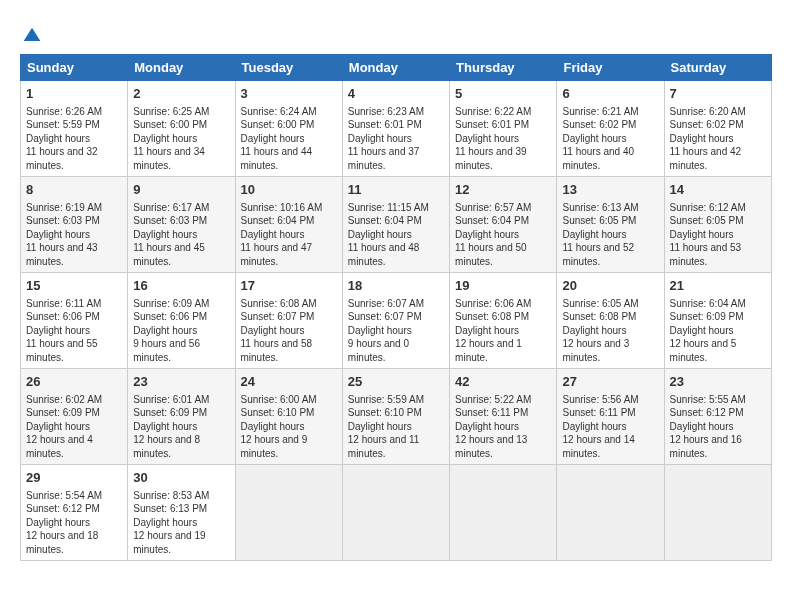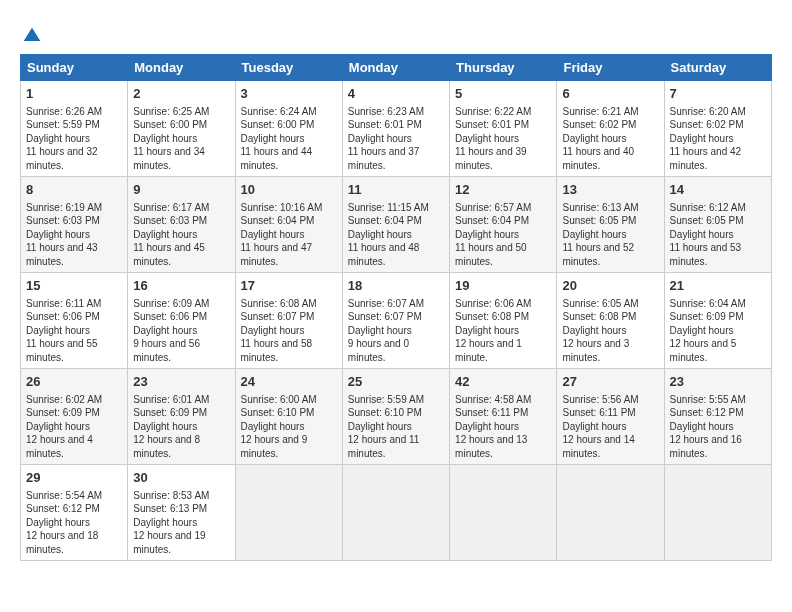--- a/index.html
+++ b/index.html
@@ -156,21 +156,21 @@
           <td><span class="day-num">18</span><span>Sunrise: 6:07 AM</span><br><span>Sunset: 6:07 PM</span><br><span>Daylight hours</span><br><span>9 hours and 0 minutes.</span></td>
           <td><span class="day-num">19</span><span>Sunrise: 6:06 AM</span><br><span>Sunset: 6:08 PM</span><br><span>Daylight hours</span><br><span>12 hours and 1 minute.</span></td>
           <td><span class="day-num">20</span><span>Sunrise: 6:05 AM</span><br><span>Sunset: 6:08 PM</span><br><span>Daylight hours</span><br><span>12 hours and 3 minutes.</span></td>
           <td><span class="day-num">21</span><span>Sunrise: 6:04 AM</span><br><span>Sunset: 6:09 PM</span><br><span>Daylight hours</span><br><span>12 hours and 5 minutes.</span></td>
         </tr>
         <tr>
           <td><span class="day-num">26</span><span>Sunrise: 6:02 AM</span><br><span>Sunset: 6:09 PM</span><br><span>Daylight hours</span><br><span>12 hours and 4 minutes.</span></td>
           <td><span class="day-num">23</span><span>Sunrise: 6:01 AM</span><br><span>Sunset: 6:09 PM</span><br><span>Daylight hours</span><br><span>12 hours and 8 minutes.</span></td>
           <td><span class="day-num">24</span><span>Sunrise: 6:00 AM</span><br><span>Sunset: 6:10 PM</span><br><span>Daylight hours</span><br><span>12 hours and 9 minutes.</span></td>
           <td><span class="day-num">25</span><span>Sunrise: 5:59 AM</span><br><span>Sunset: 6:10 PM</span><br><span>Daylight hours</span><br><span>12 hours and 11 minutes.</span></td>
-          <td><span class="day-num">42</span><span>Sunrise: 4:58 AM</span><br><span>Sunset: 6:11 PM</span><br><span>Daylight hours</span><br><span>12 hours and 13 minutes.</span></td>
+          <td><span class="day-num">42</span><span>Sunrise: 5:22 AM</span><br><span>Sunset: 6:11 PM</span><br><span>Daylight hours</span><br><span>12 hours and 13 minutes.</span></td>
           <td><span class="day-num">27</span><span>Sunrise: 5:56 AM</span><br><span>Sunset: 6:11 PM</span><br><span>Daylight hours</span><br><span>12 hours and 14 minutes.</span></td>
           <td><span class="day-num">23</span><span>Sunrise: 5:55 AM</span><br><span>Sunset: 6:12 PM</span><br><span>Daylight hours</span><br><span>12 hours and 16 minutes.</span></td>
         </tr>
         <tr>
           <td><span class="day-num">29</span><span>Sunrise: 5:54 AM</span><br><span>Sunset: 6:12 PM</span><br><span>Daylight hours</span><br><span>12 hours and 18 minutes.</span></td>
           <td><span class="day-num">30</span><span>Sunrise: 8:53 AM</span><br><span>Sunset: 6:13 PM</span><br><span>Daylight hours</span><br><span>12 hours and 19 minutes.</span></td>
           <td class="empty-cell"></td>
           <td class="empty-cell"></td>
           <td class="empty-cell"></td>
           <td class="empty-cell"></td>

